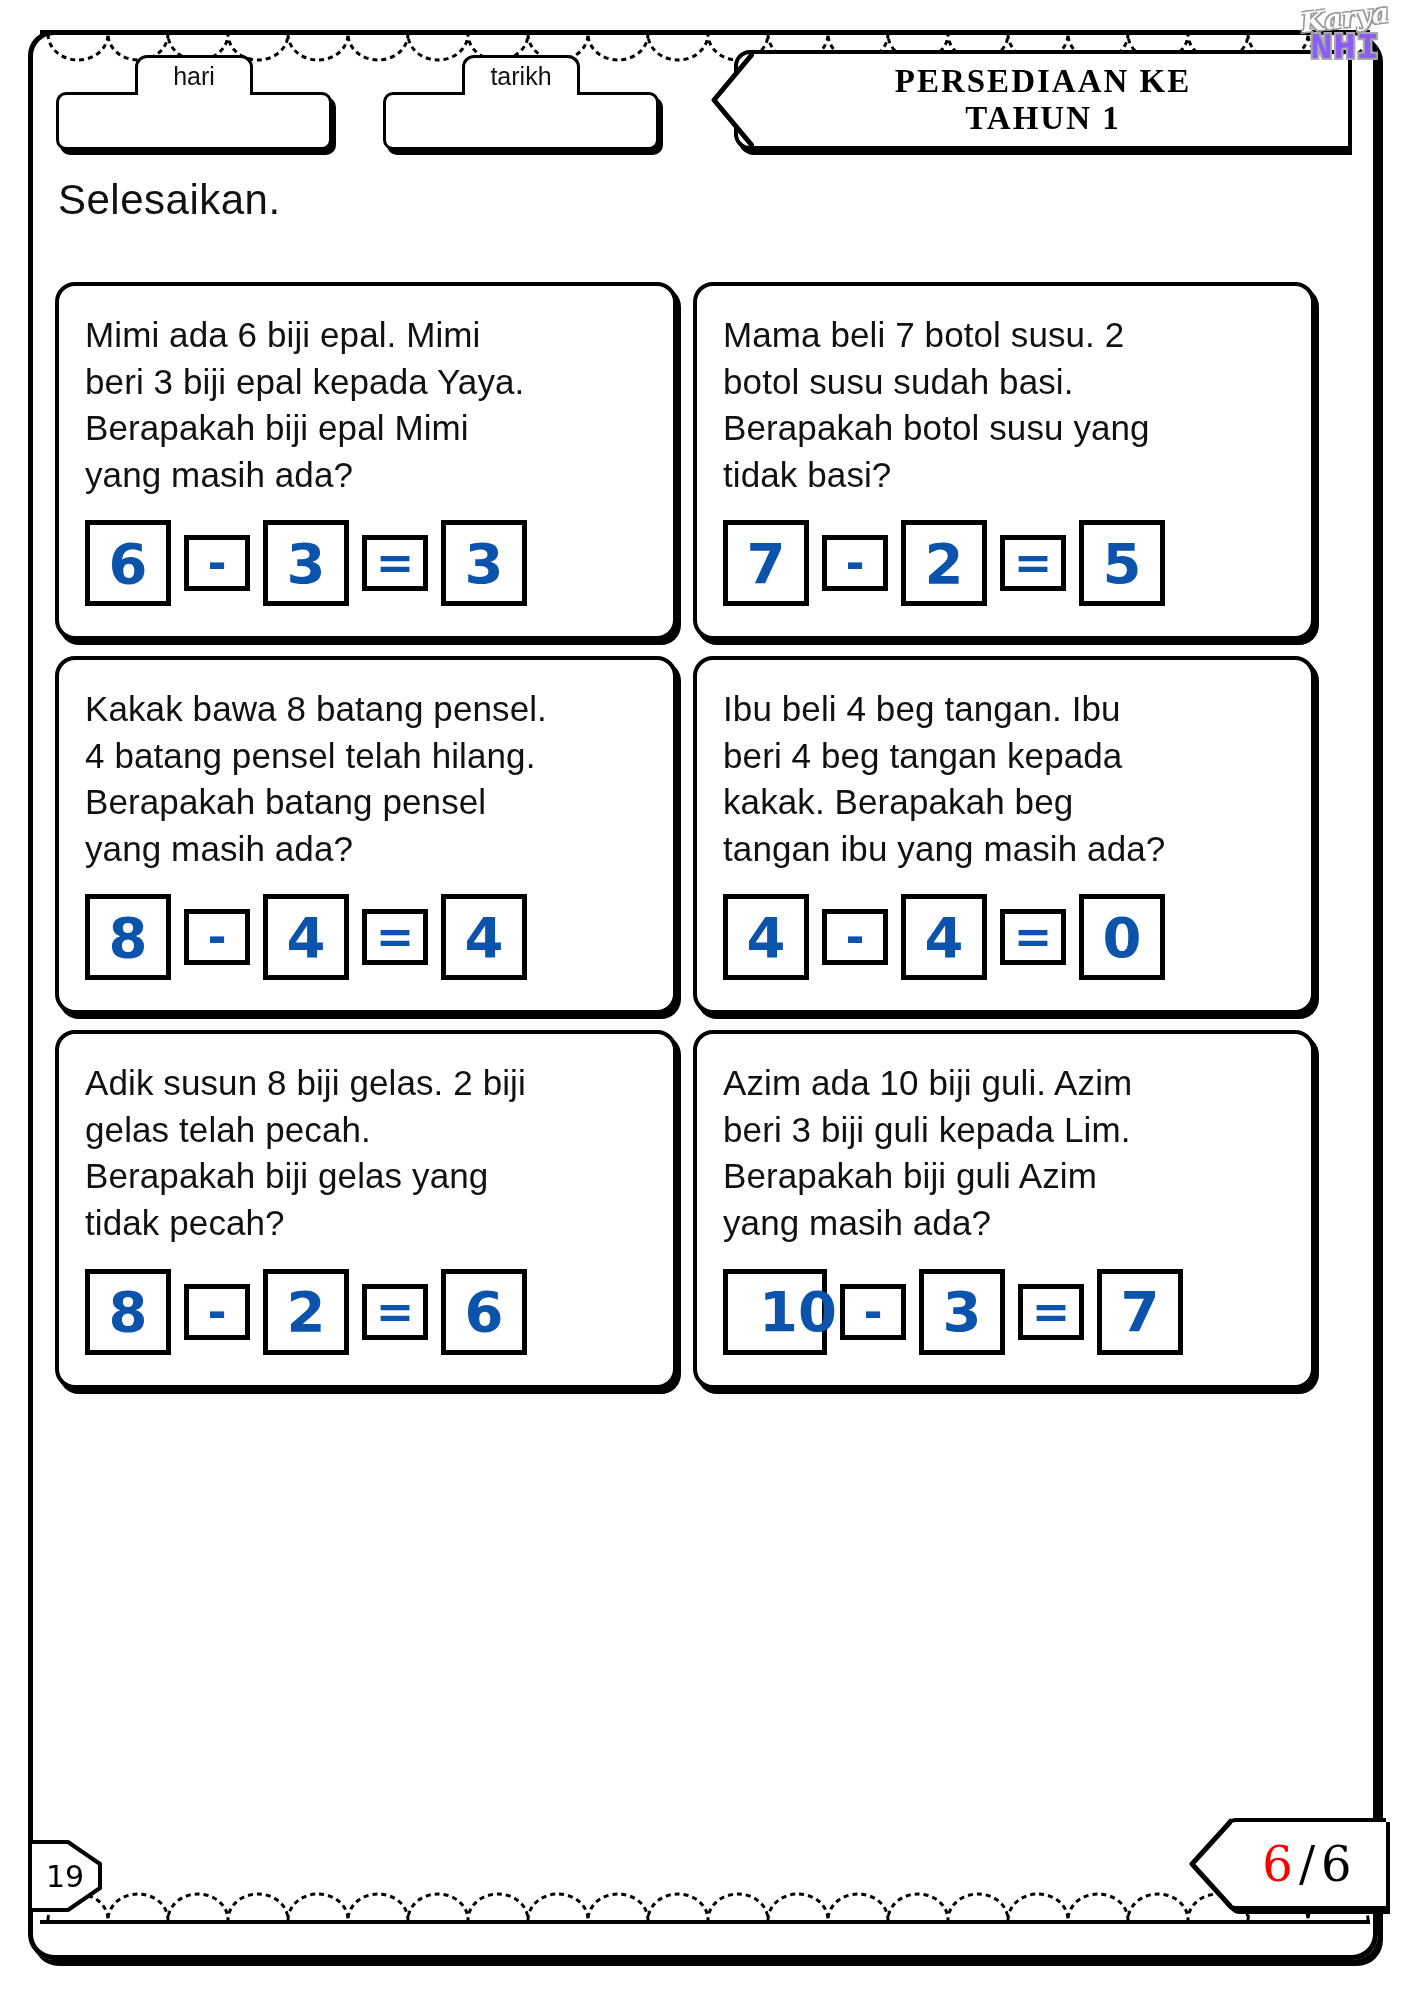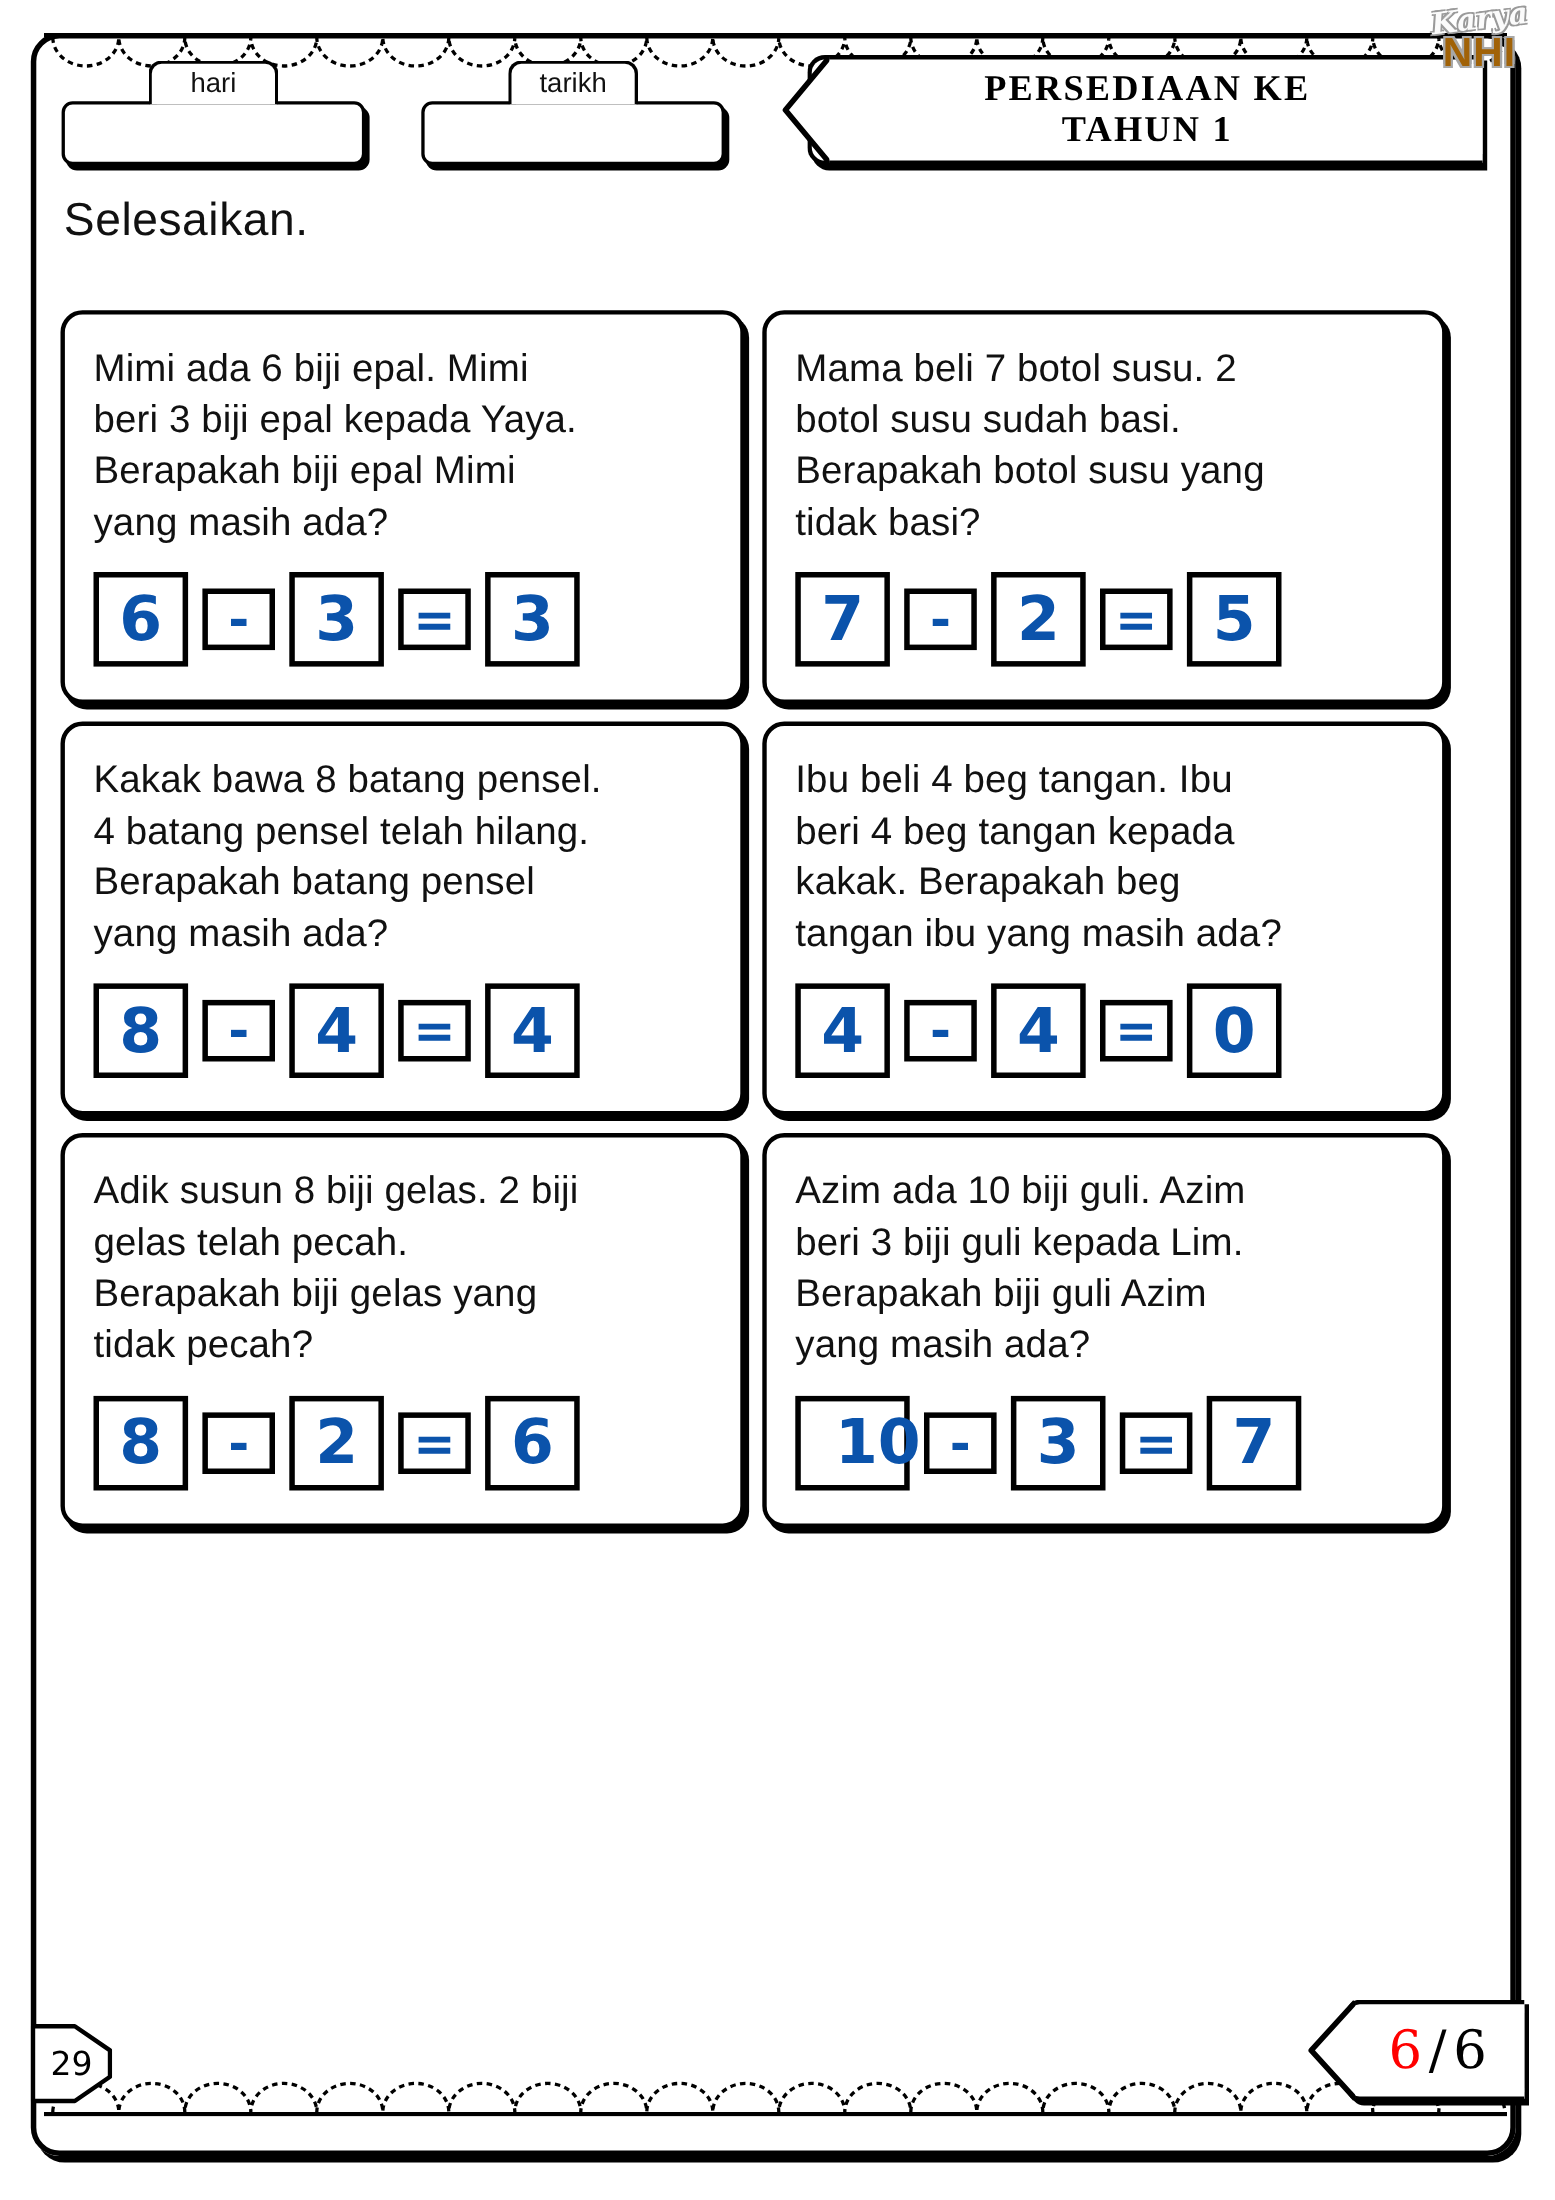--- a/index.html
+++ b/index.html
@@ -141,25 +141,25 @@
     font-style: italic;
     font-weight: bold;
     font-size: 27px;
     color: #fbfbfb;
     text-shadow:
       -1.5px -1.5px 0 #9a9a9a, 1.5px -1.5px 0 #9a9a9a,
       -1.5px  1.5px 0 #9a9a9a, 1.5px  1.5px 0 #9a9a9a;
     transform: rotate(-7deg);
   }
   .wm-nhi {
-    font-family: Liberation Sans, sans-serif;
+    font-family: Liberation Mono, monospace;
     font-weight: bold;
     font-size: 37px;
     letter-spacing: 1px;
-    color: #a16207;
+    color: #8b5cf6;
     text-shadow:
       -2px -2px 0 #a8a8a8, 2px -2px 0 #a8a8a8,
       -2px  2px 0 #a8a8a8, 2px  2px 0 #a8a8a8;
     margin-top: -6px;
   }
 
   
   .instruction {
     position: absolute;
     left: 58px;
@@ -450,21 +450,21 @@
       <div class="eq-cell num">7</div>
     </div>
   </div>
 
 </div>
 
 <div class="footer-page-num">
   <svg width="74" height="76" viewBox="0 0 74 76">
     <path d="M2 4 L40 4 L72 26 L72 50 L40 72 L2 72 Z" fill="#fff" stroke="#000" stroke-width="4" stroke-linejoin="round"></path>
   </svg>
-  <div class="lbl">29</div>
+  <div class="lbl">19</div>
 </div>
 
 <div class="footer-count">
   <svg class="cnotch" viewBox="0 0 46 92">
     <path d="M46 2 L6 46 L46 90" fill="#fff" stroke="#000" stroke-width="5" stroke-linejoin="round"></path>
   </svg>
   <div class="cbody">
     <span class="cur-page">6</span>
     <span class="sep-slash">/</span>
     <span class="tot-page">6</span>

